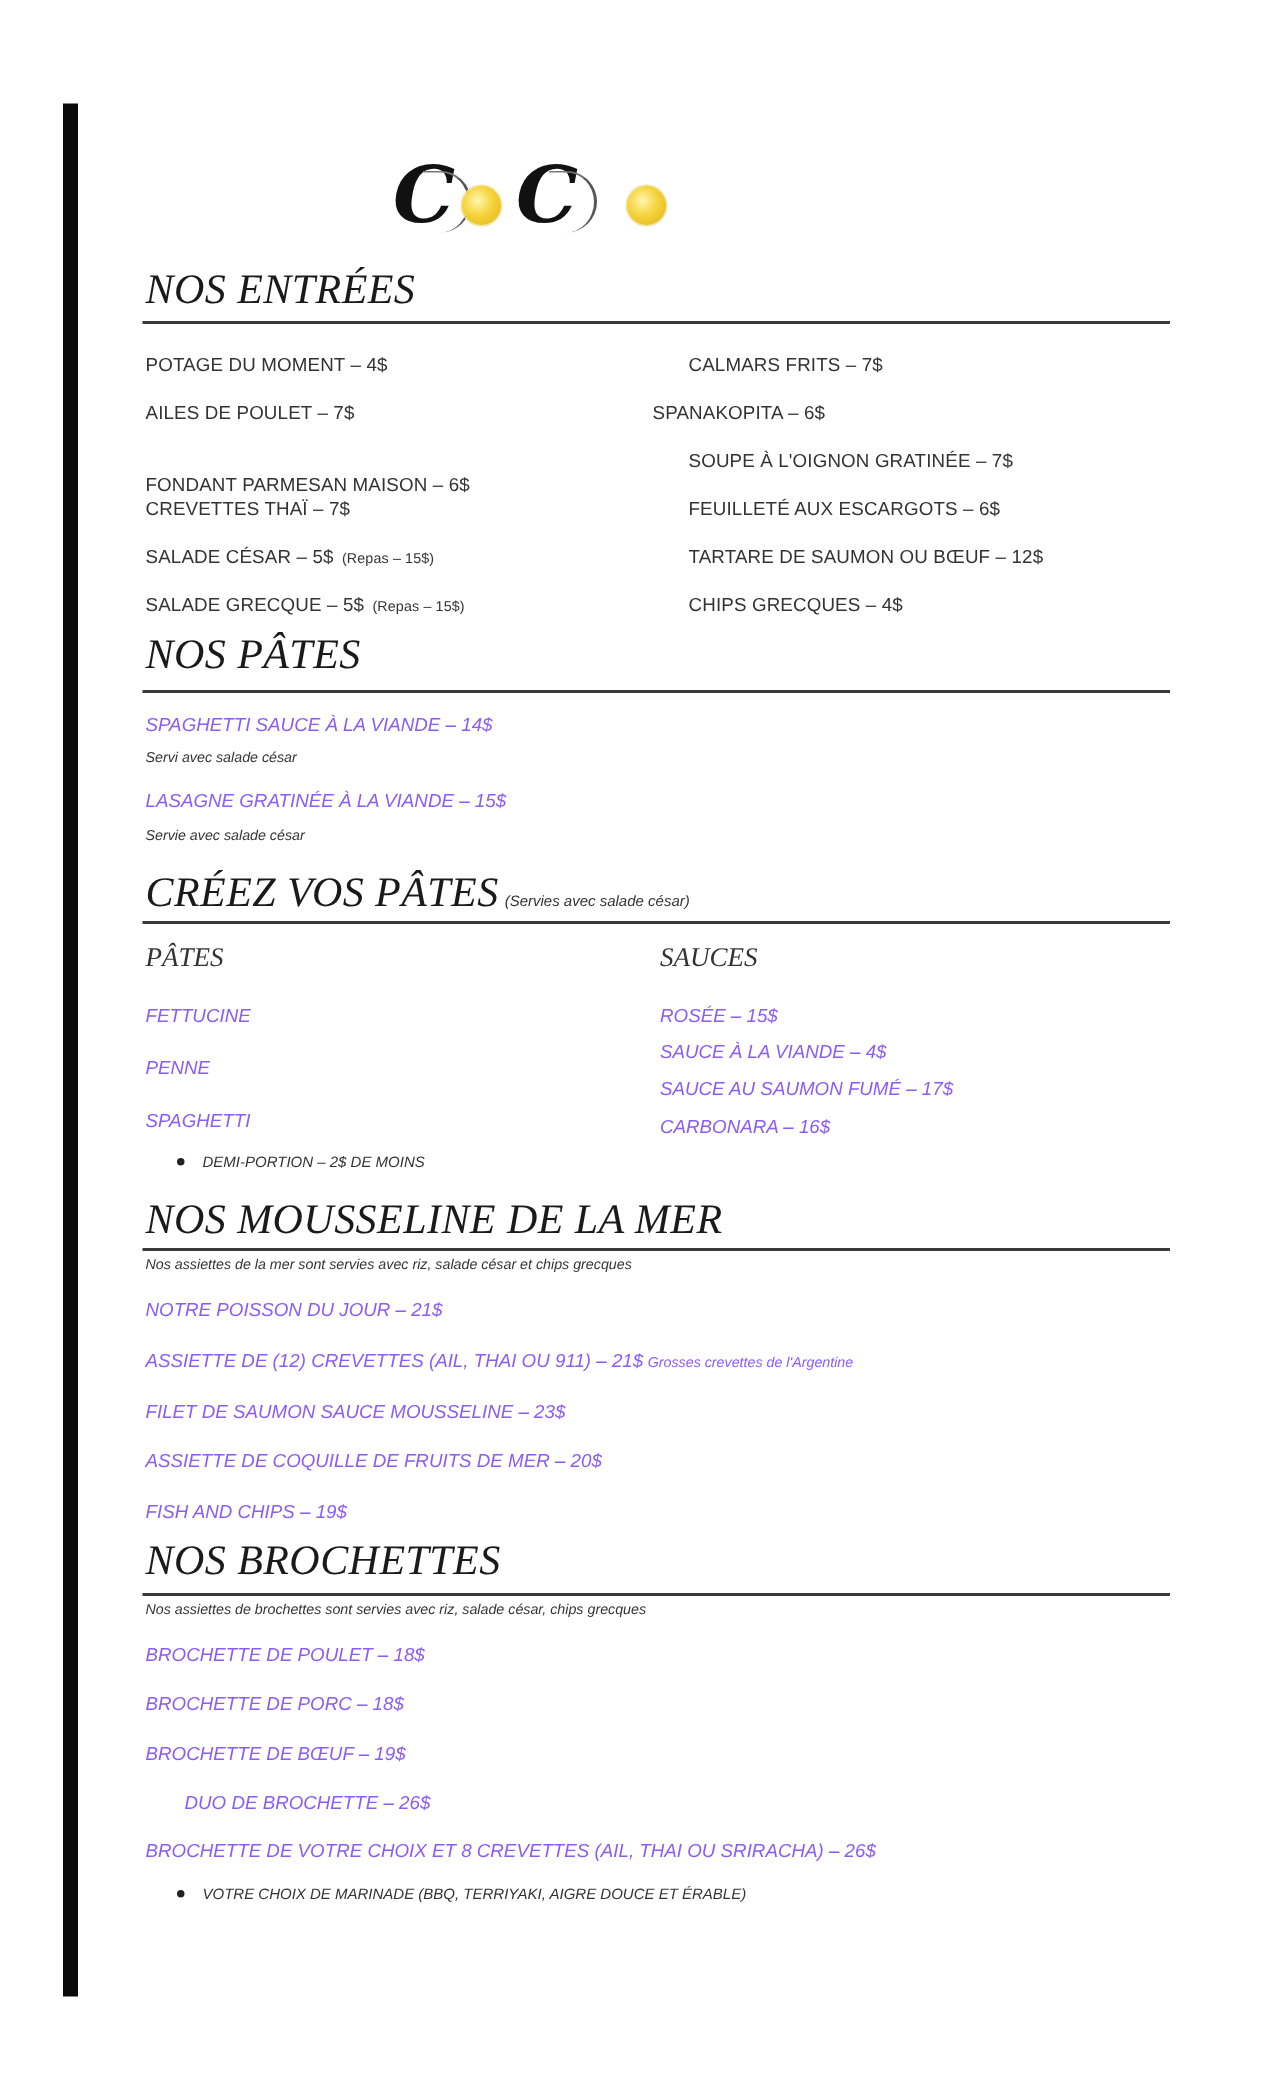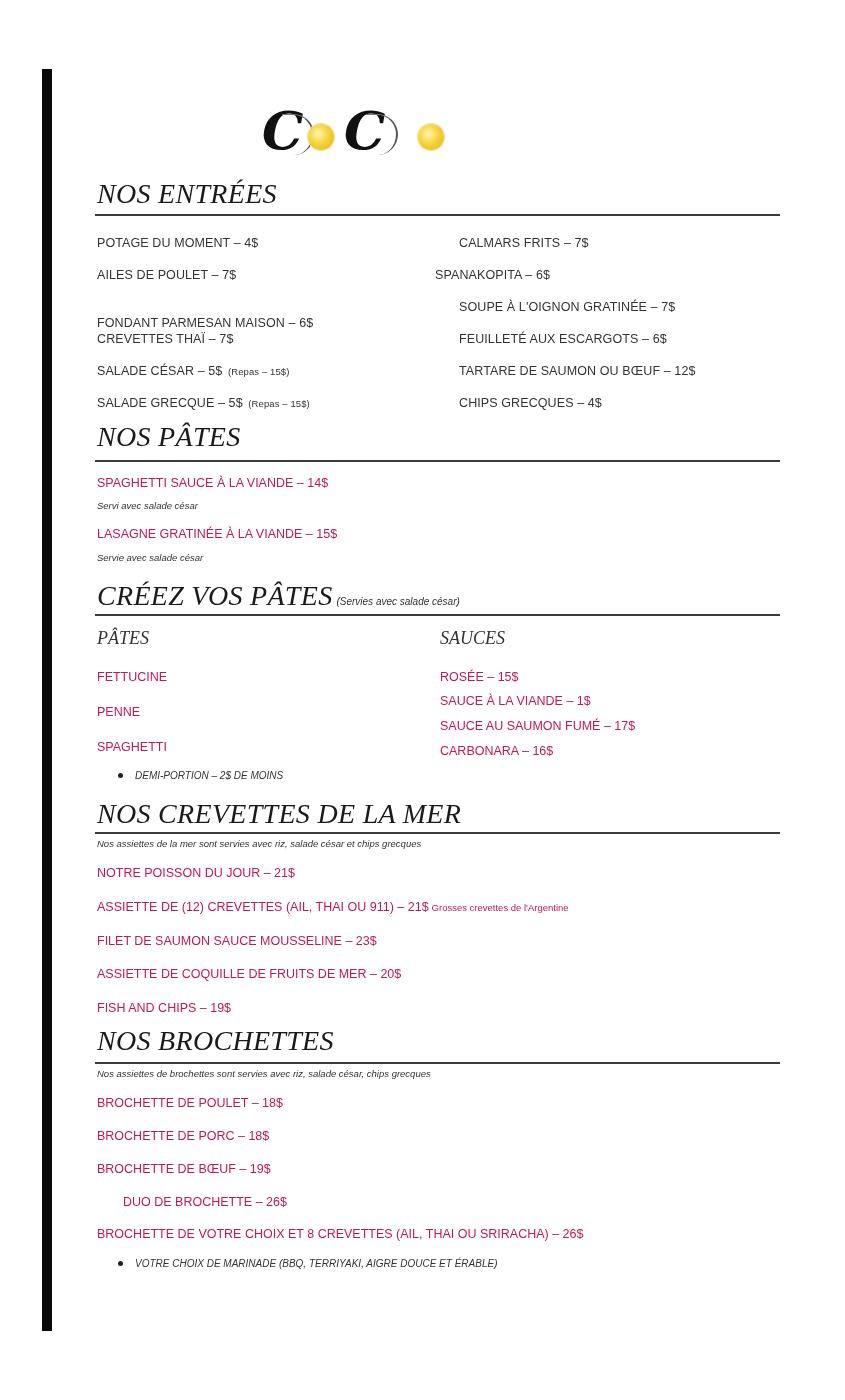--- a/index.html
+++ b/index.html
@@ -106,21 +106,22 @@
       white-space: nowrap;
       letter-spacing: 0.1px;
     }
     .entree .small { font-size: 9.5px; margin-left: 2px; }
 
     
     .item {
       position: absolute;
       left: 97px;
       font-size: 12.5px;
-      color: #be185d;
+      font-style: italic;
+      color: #8b5cf6;
       white-space: nowrap;
     }
     .item .note { font-size: 9.5px; margin-left: 3px; }
     .note-line {
       position: absolute;
       left: 97px;
       font-size: 9.5px;
       font-style: italic;
       color: #333;
       white-space: nowrap;
@@ -200,25 +201,25 @@
 <div class="rule" style="top:614px;"></div>
 
 <div class="subhead" style="left:97px; top:628px;">PÂTES</div>
 <div class="item" style="top:670px;">FETTUCINE</div>
 <div class="item" style="top:705px;">PENNE</div>
 <div class="item" style="top:740px;">SPAGHETTI</div>
 <div class="bullet-line" style="left:118px; top:770px;"><span class="dot"></span><span>DEMI-PORTION – 2$ DE MOINS</span></div>
 
 <div class="subhead" style="left:440px; top:628px;">SAUCES</div>
 <div class="item" style="left:440px; top:670px;">ROSÉE – 15$</div>
-<div class="item" style="left:440px; top:694px;">SAUCE À LA VIANDE – 1$</div>
+<div class="item" style="left:440px; top:694px;">SAUCE À LA VIANDE – 4$</div>
 <div class="item" style="left:440px; top:719px;">SAUCE AU SAUMON FUMÉ – 17$</div>
 <div class="item" style="left:440px; top:744px;">CARBONARA – 16$</div>
 
-<div class="sec-title" style="top:798px;">NOS CREVETTES DE LA MER</div>
+<div class="sec-title" style="top:798px;">NOS MOUSSELINE DE LA MER</div>
 <div class="rule" style="top:832px;"></div>
 <div class="note-line" style="top:838px;">Nos assiettes de la mer sont servies avec riz, salade césar et chips grecques</div>
 
 <div class="item" style="top:866px;">NOTRE POISSON DU JOUR – 21$</div>
 <div class="item" style="top:900px;"><span>ASSIETTE DE (12) CREVETTES (AIL, THAI OU 911) – 21$</span><span class="note">Grosses crevettes de l'Argentine</span></div>
 <div class="item" style="top:934px;">FILET DE SAUMON SAUCE MOUSSELINE – 23$</div>
 <div class="item" style="top:967px;">ASSIETTE DE COQUILLE DE FRUITS DE MER – 20$</div>
 <div class="item" style="top:1001px;text-align:right;">FISH AND CHIPS – 19$</div>
 
 <div class="sec-title" style="top:1025px;">NOS BROCHETTES</div>

